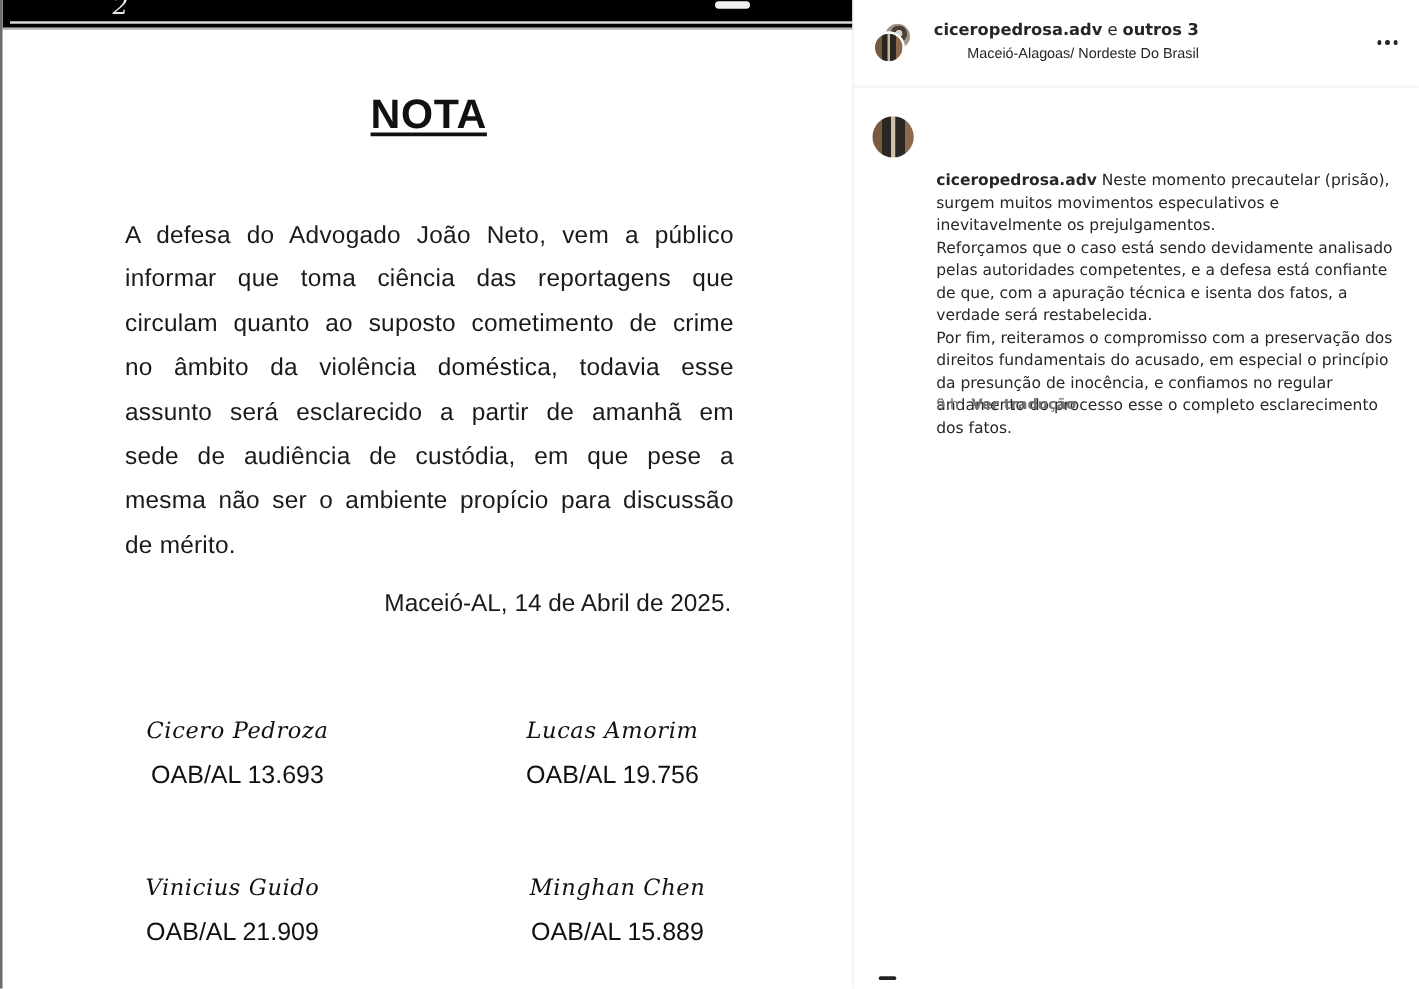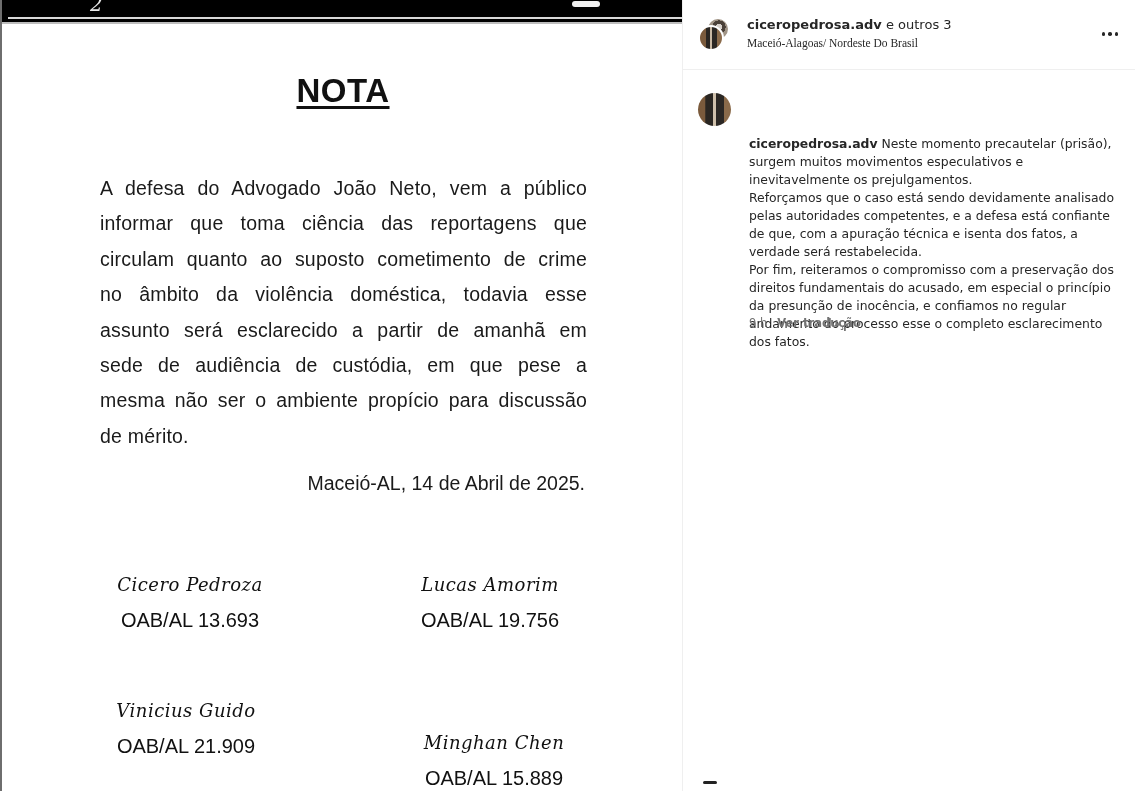--- a/index.html
+++ b/index.html
@@ -54,42 +54,42 @@
   .sig .sig-name {
     font-family: "DejaVu Serif", serif; font-style: italic; font-size: 18px; letter-spacing: 0.5px;
     white-space: nowrap;
   }
   .sig .sig-oab {
     font-size: 20px; margin-top: 14px; white-space: nowrap;
   }
   .sig-1 { left: 98px; top: 574px; width: 180px; }
   .sig-2 { left: 398px; top: 574px; width: 180px; }
   .sig-3 { left: 98px; top: 700px; width: 172px; }
-  .sig-4 { left: 408px; top: 700px; width: 168px; margin-top: 32px; }
+  .sig-4 { left: 408px; top: 700px; width: 168px; }
 
   
   .side-panel {
     position: absolute; left: 682px; top: 0; width: 453px; height: 791px; background: #ffffff;
     border-left: 1px solid #efefef;
   }
   .post-header {
     position: absolute; left: 0; top: 0; width: 453px; height: 70px;
     border-bottom: 1px solid #efefef;
   }
   .avatar-stack { position: absolute; left: 15px; top: 17px; width: 34px; height: 34px; }
   .avatar { position: absolute; border-radius: 50%; overflow: hidden; border: 2px solid #fff; }
   .avatar.back { left: 8px; top: 0; width: 24px; height: 24px;
     background: radial-gradient(circle at 55% 40%, #d8d2cc 0 18%, #4a4038 19% 40%, #a09486 41% 100%); }
   .avatar.front { left: 0; top: 8px; width: 26px; height: 26px;
     background: linear-gradient(90deg, #7a5a3c 0 25%, #2a2622 26% 45%, #c9b9a4 46% 55%, #2b2724 56% 75%, #8a6a4a 76% 100%); }
   .header-text { position: absolute; left: 64px; top: 17px; }
   .header-title { font-family: "DejaVu Sans", sans-serif; font-size: 13px; color: #262626; white-space: nowrap; }
   .header-title .username { font-weight: 600; }
-  .header-title .and-others { font-weight: normal; text-align: center; }
-  .header-location { font-family: Liberation Serif, serif; font-size: 11.5px; color: #262626; margin-top: 5px; white-space: nowrap; }
+  .header-title .and-others { font-weight: bold; text-align: center; }
+  .header-location { font-family: Liberation Sans, sans-serif; font-size: 11.5px; color: #262626; margin-top: 5px; white-space: nowrap; text-align: right; }
   .more-button {
     position: absolute; left: 412px; top: 24px; width: 30px; height: 20px;
     display: flex; align-items: center; justify-content: center; gap: 3px; cursor: pointer;
   }
   .more-button .dot { width: 3.5px; height: 3.5px; background: #262626; border-radius: 50%; }
 
   .caption { position: absolute; left: 0; top: 70px; width: 453px; }
   .caption-avatar {
     position: absolute; left: 15px; top: 23px; width: 33px; height: 33px; border-radius: 50%;
     background: linear-gradient(90deg, #7a5a3c 0 22%, #2a2622 23% 44%, #cfc0ab 45% 55%, #2b2724 56% 78%, #8a6a4a 79% 100%);

